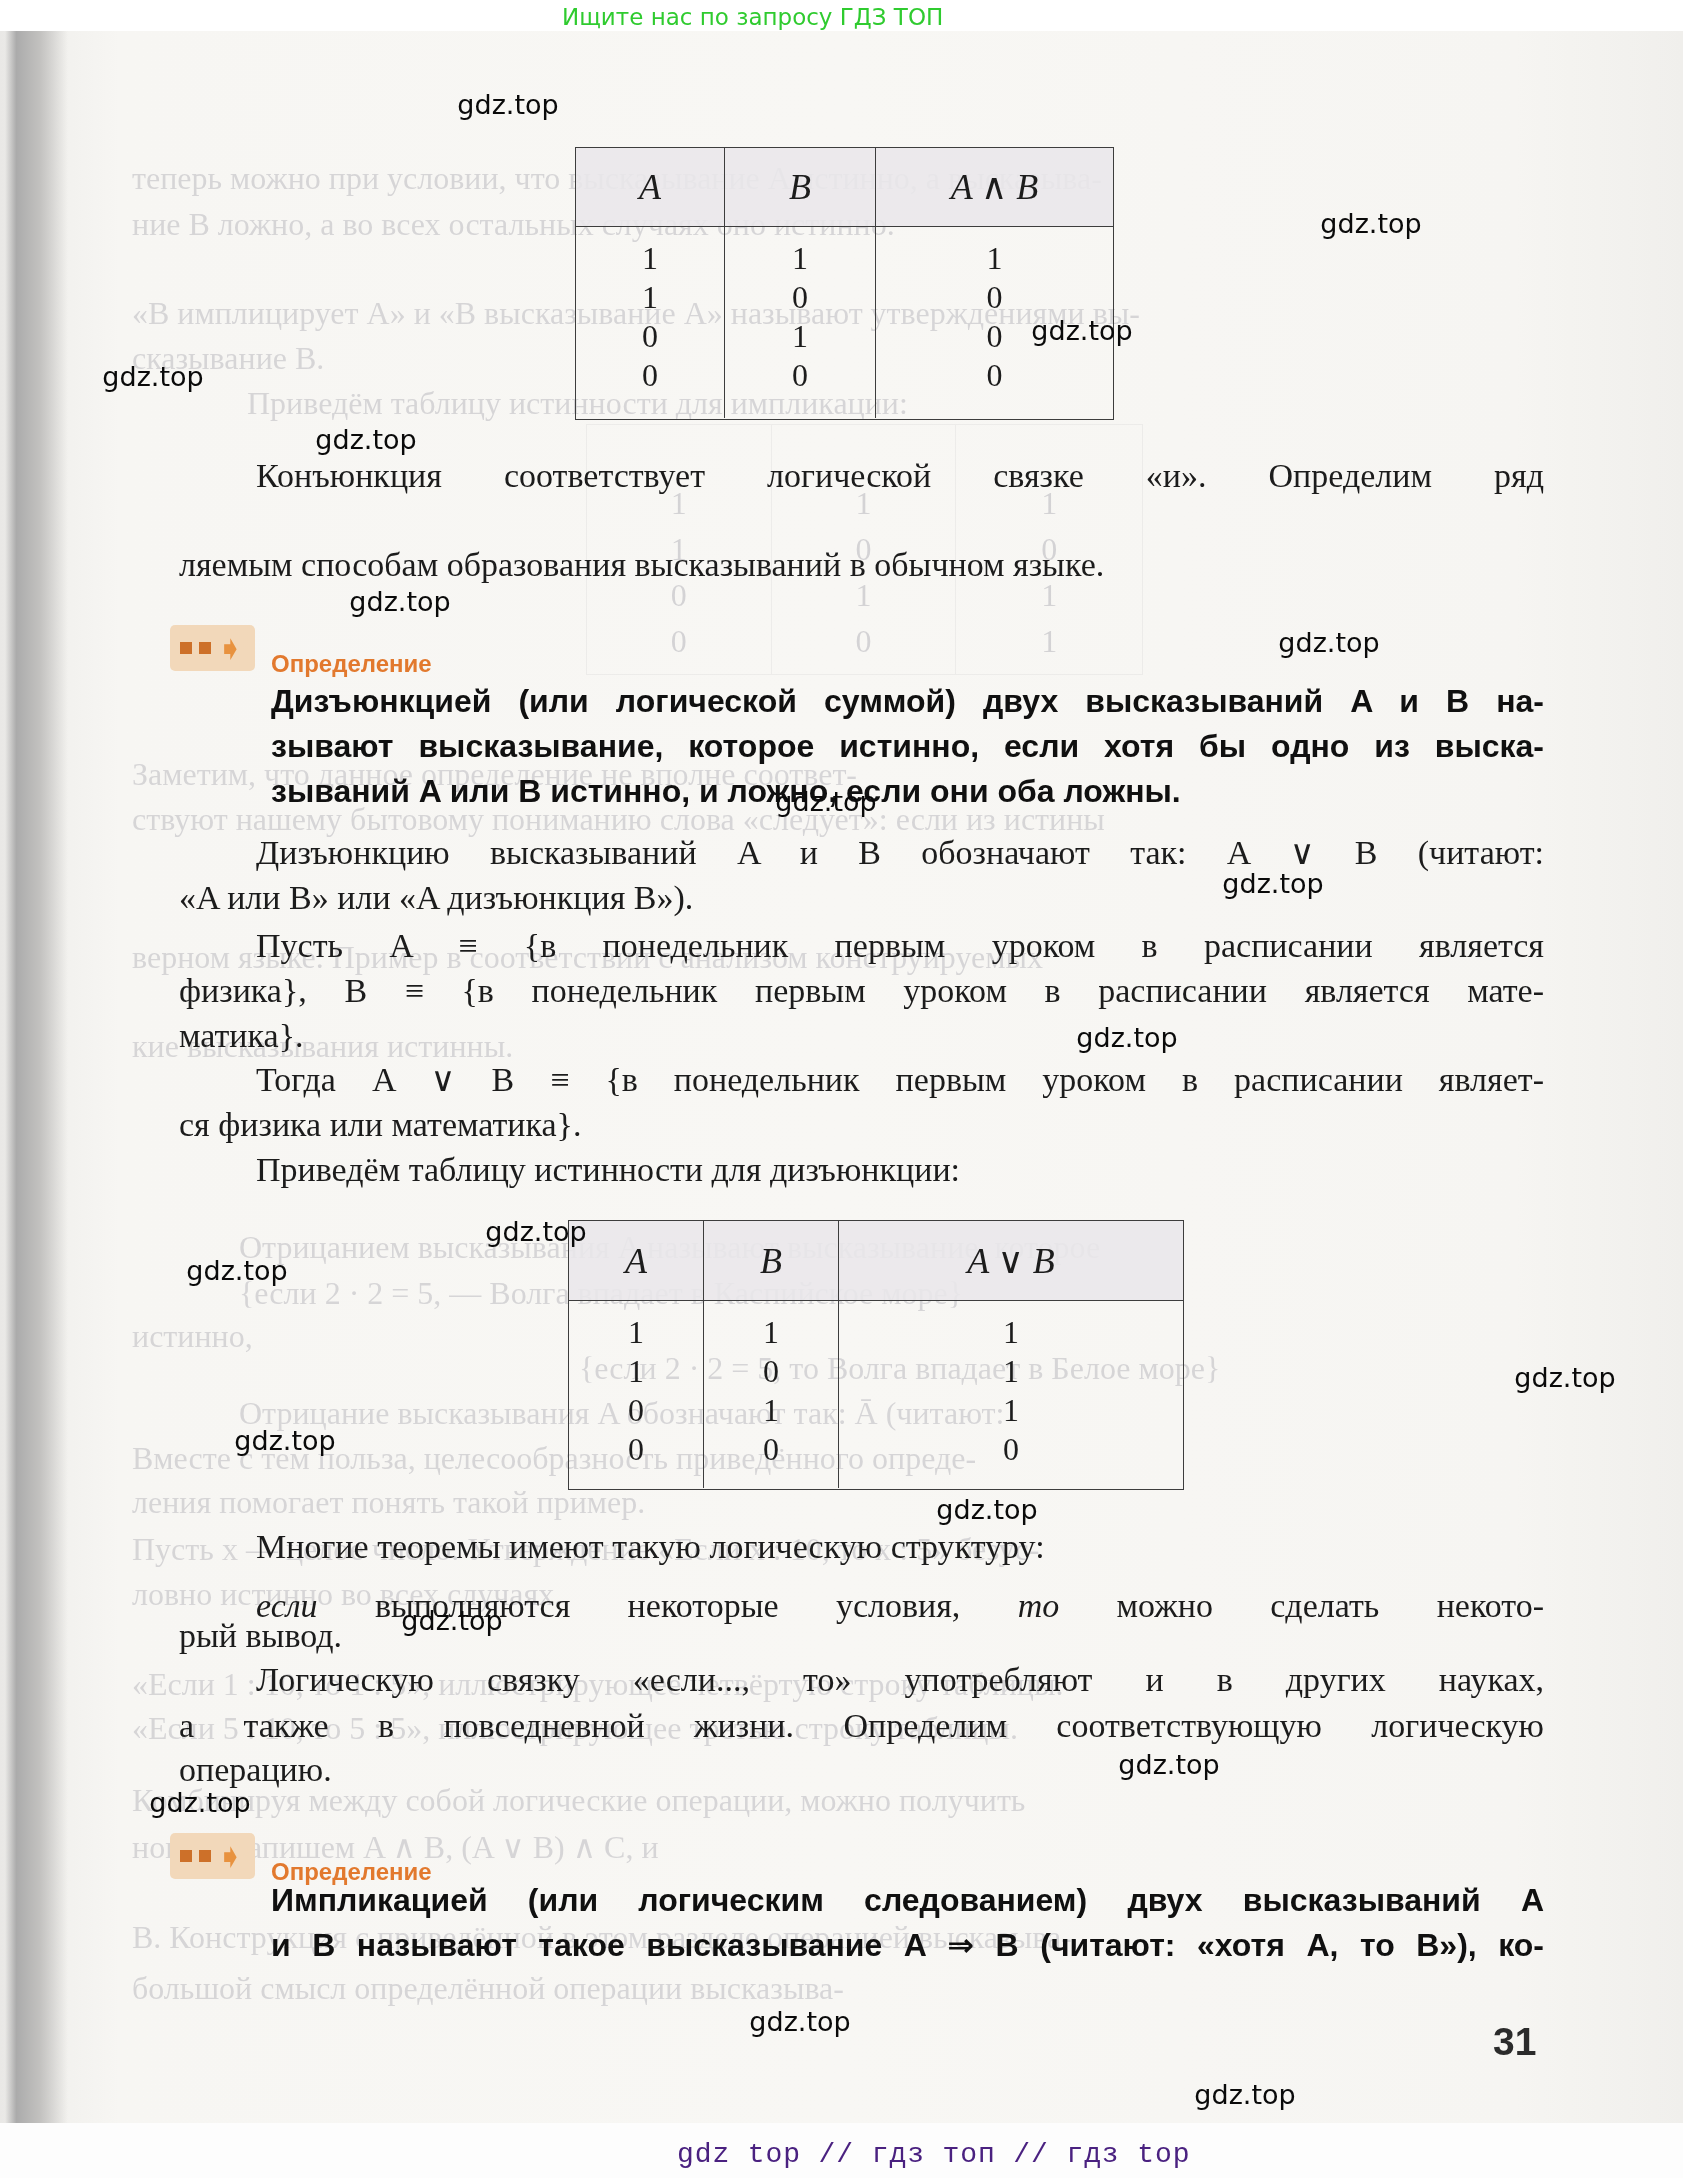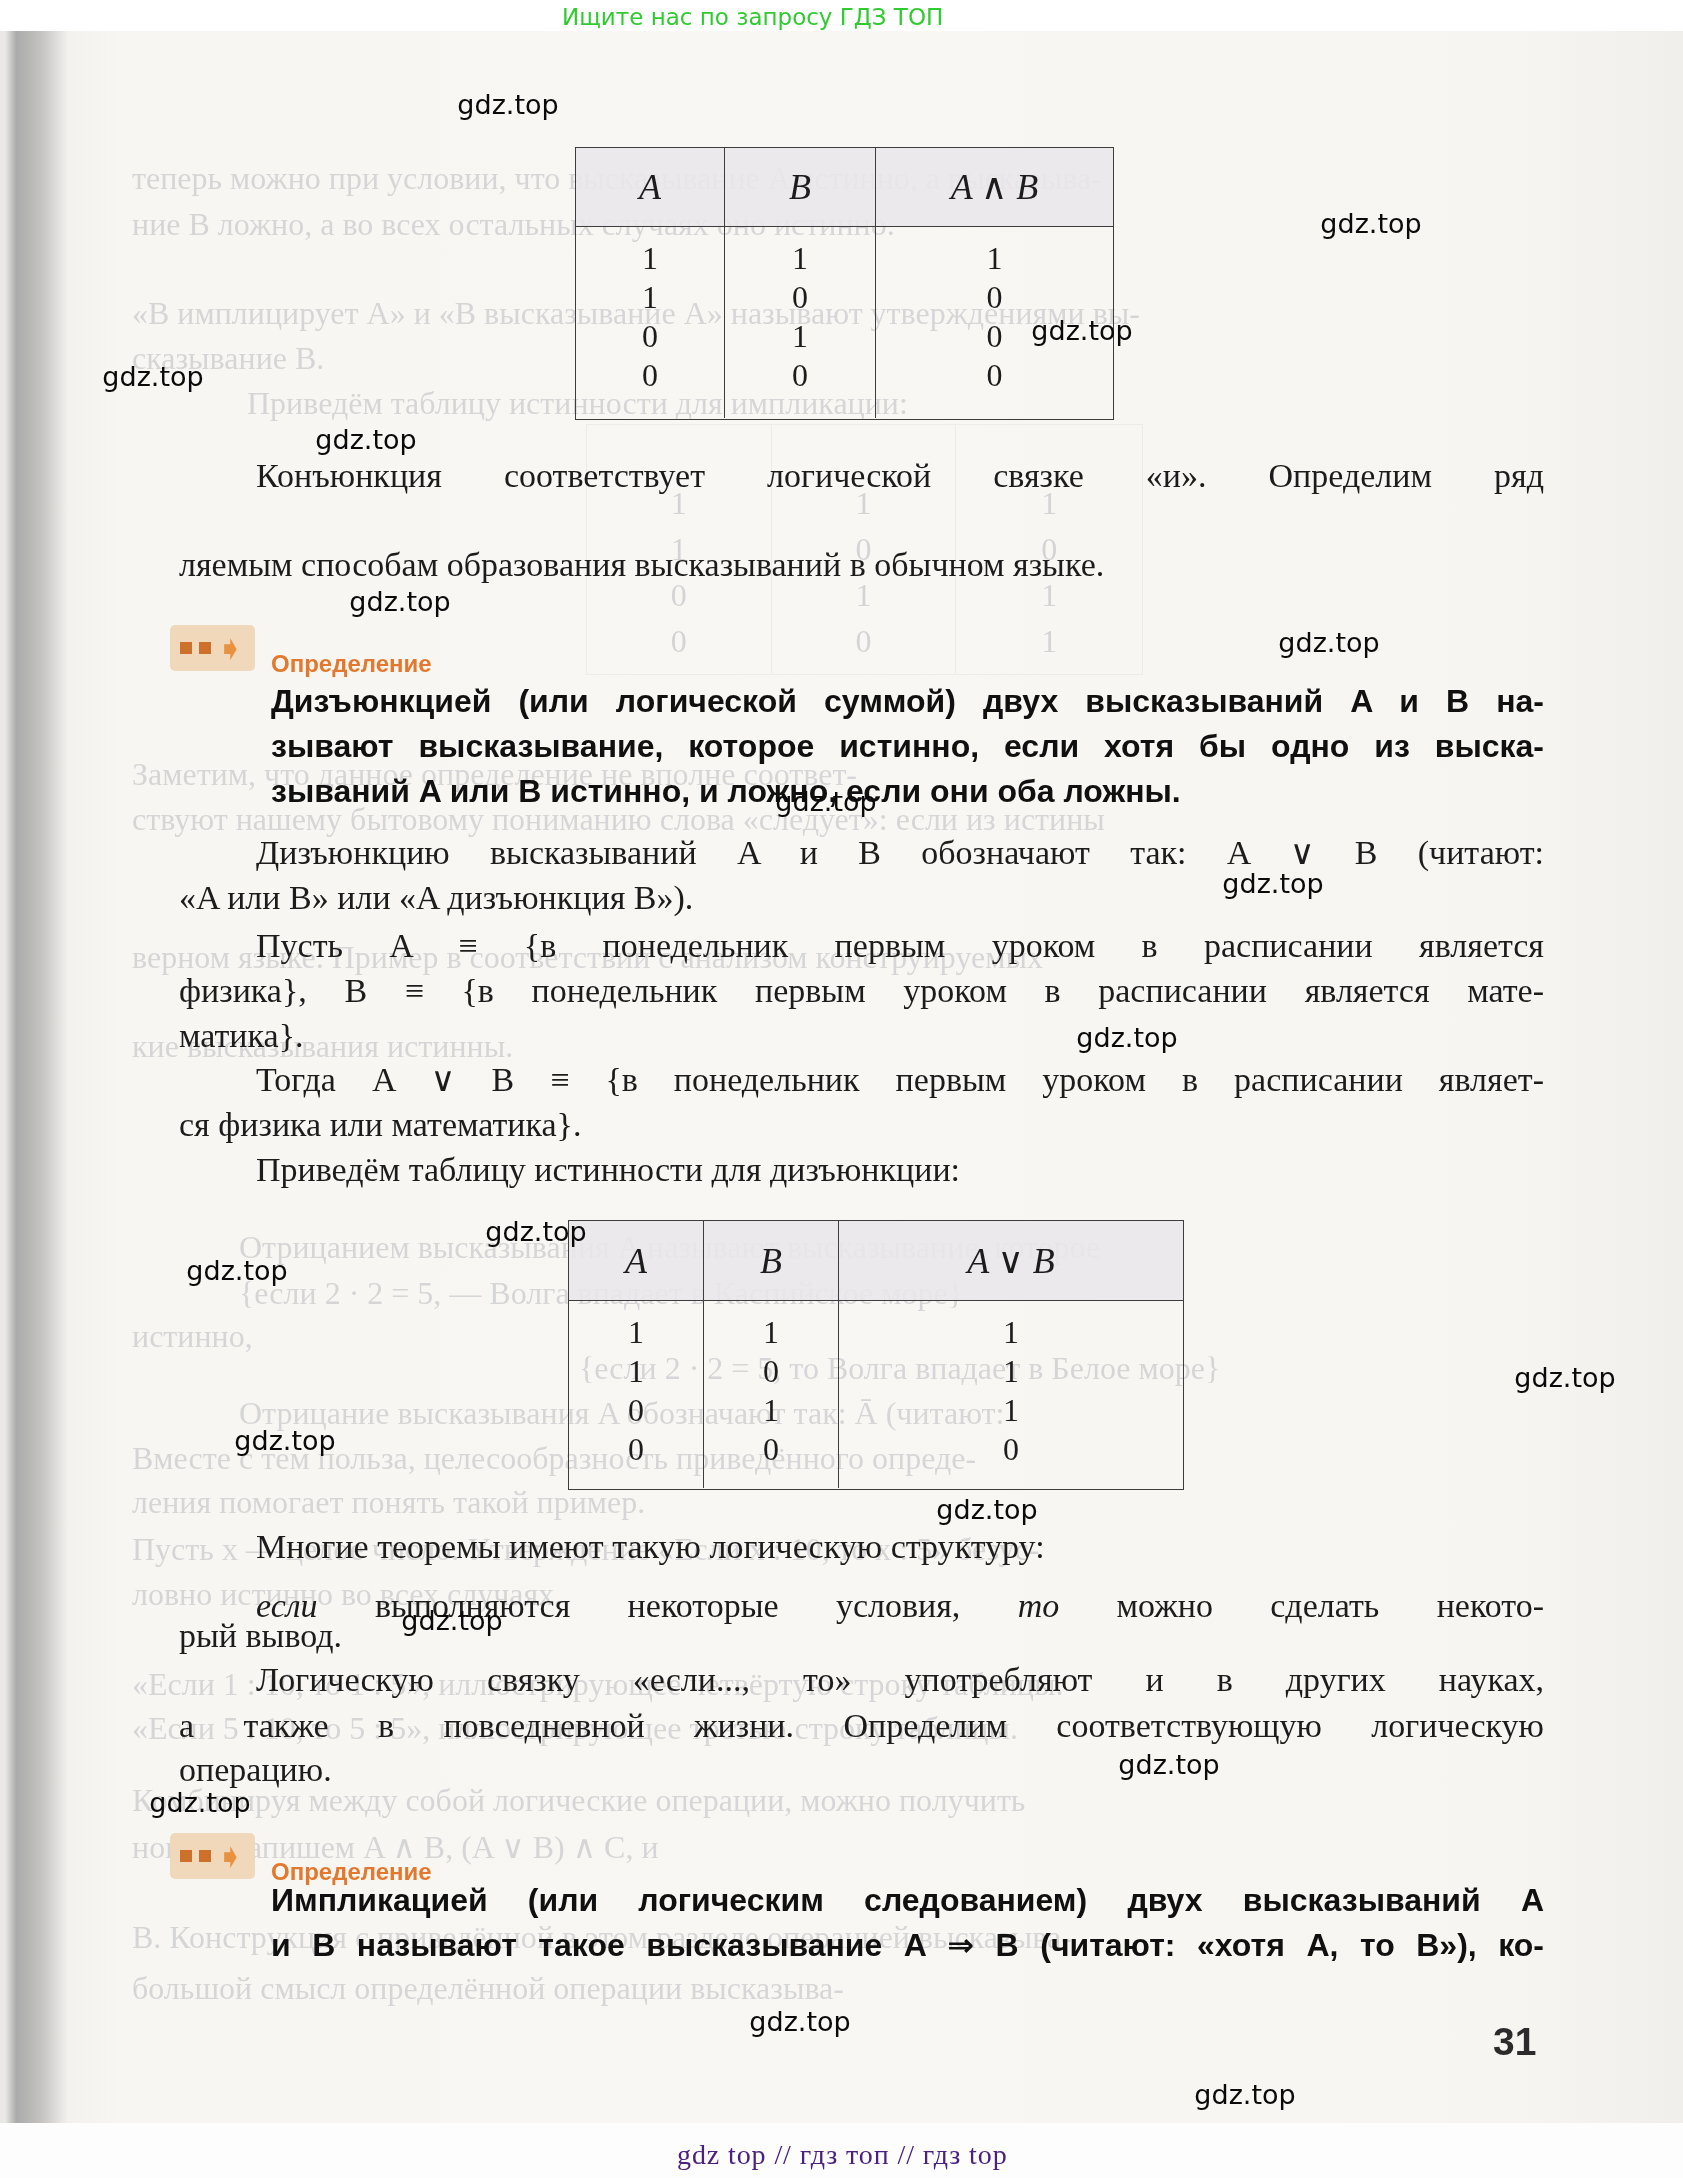--- a/index.html
+++ b/index.html
@@ -5,21 +5,21 @@
   html,body{margin:0;padding:0;background:#ffffff;}
   #canvas{position:relative;width:1683px;height:2178px;overflow:hidden;
     background:linear-gradient(90deg,#e9e8e6 0px,#f2f1ee 60px,#f7f6f3 119px,#f8f7f4 50%,#f6f5f2 90%,#f0efec 100%);
     font-family:"Liberation Serif","DejaVu Serif",serif;color:#1c1c1c;}
   .topstrip{position:absolute;left:0;top:0;width:100%;height:31px;background:#ffffff;}
   .botstrip{position:absolute;left:0;top:2123px;width:100%;height:55px;background:#fdfdfd;}
   .leftband{position:absolute;left:5.1px;top:31px;width:63px;height:2092px;
     background:linear-gradient(90deg,rgba(255,255,255,0) 0%,#ababab 18%,#c2c1bf 55%,rgba(247,246,243,0) 100%);}
   .banner{position:absolute;top:4.3px;left:562px;font-family:"DejaVu Sans","Liberation Sans",sans-serif;
     font-size:23px;color:#2fcb2f;white-space:nowrap;}
-  .footerline{position:absolute;top:2139px;left:677px;font-family:Liberation Serif, serif;
+  .footerline{position:absolute;top:2139px;left:677px;font-family:Liberation Mono, monospace;
     font-size:28px;color:#4a2180;white-space:nowrap;letter-spacing:0.9px;}
   .pagenum{position:absolute;left:1493px;top:2020px;font-family:"Liberation Sans","DejaVu Sans",sans-serif;
     font-weight:700;font-size:39px;color:#2b2b2b;}
   .wm{position:absolute;transform:translate(-50%,-50%);font-family:"DejaVu Sans","Liberation Sans",sans-serif;
     font-size:27px;color:#0a0a0a;white-space:nowrap;z-index:40;}
   .ln{position:absolute;font-size:34px;line-height:43px;white-space:nowrap;z-index:20;}
   .ln.j{white-space:normal;text-align:justify;text-align-last:justify;}
   .lnb{position:absolute;font-family:"Liberation Sans","DejaVu Sans",sans-serif;font-weight:700;
     font-size:32px;line-height:43px;color:#101010;white-space:nowrap;z-index:20;}
   .lnb.j{white-space:normal;text-align:justify;text-align-last:justify;}

